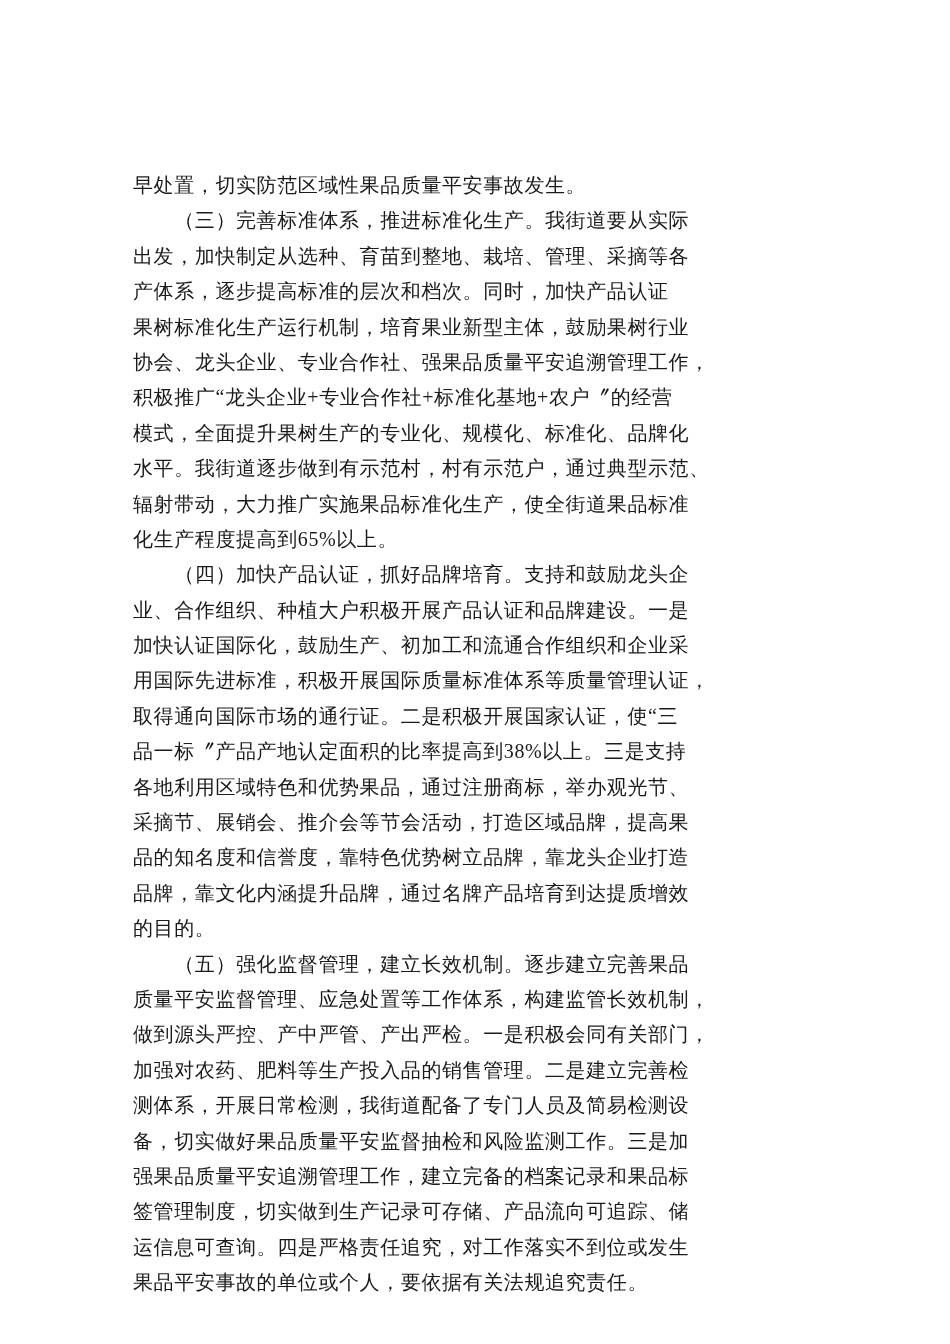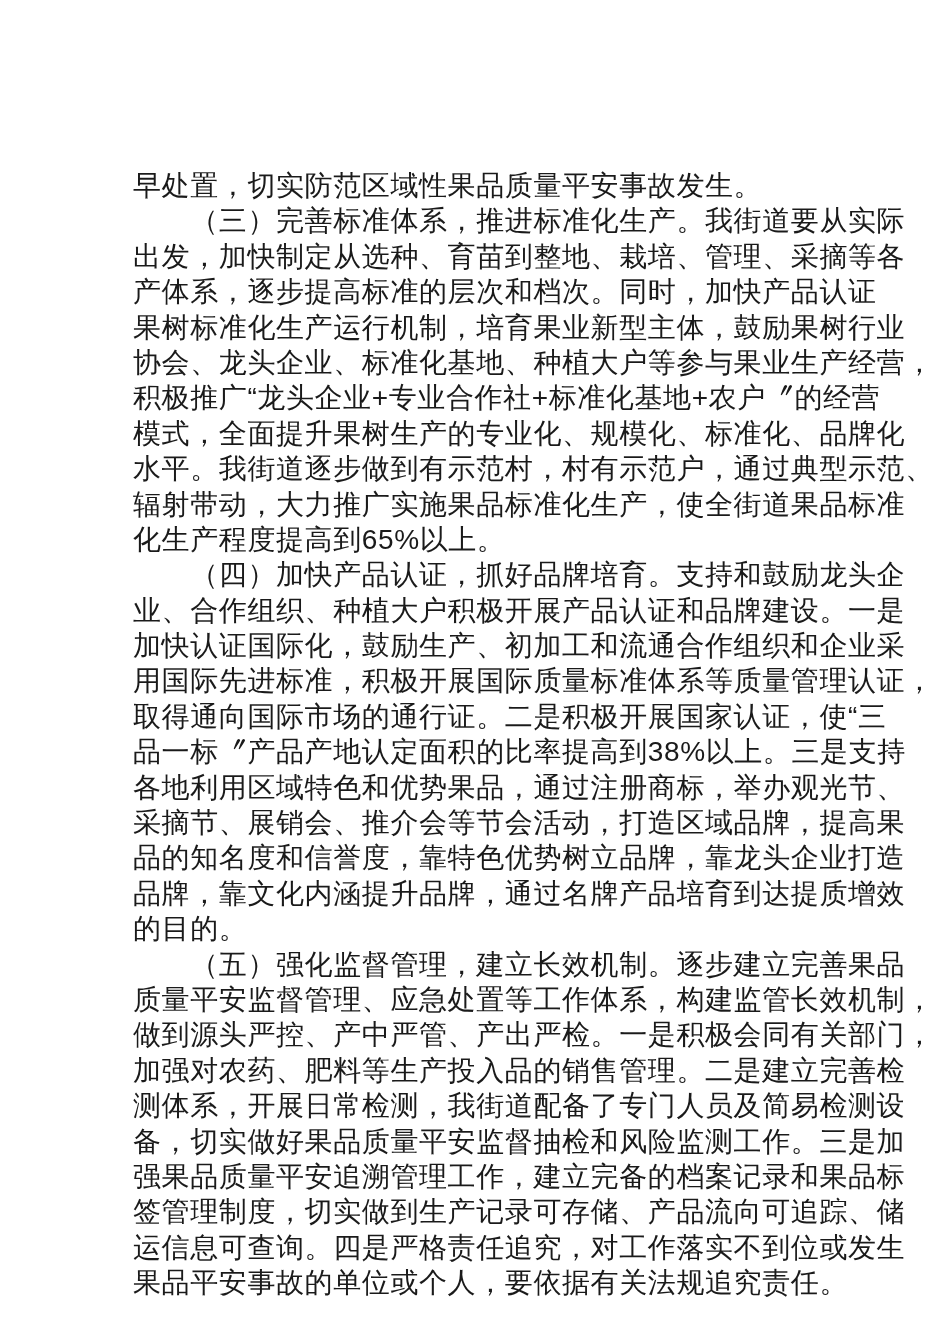--- a/index.html
+++ b/index.html
@@ -2,38 +2,38 @@
 <html><head>
 <meta charset="utf-8">
 <style>
   html, body { margin: 0; padding: 0; background: #ffffff; }
   body { width: 950px; height: 1344px; position: relative; overflow: hidden; }
   .page {
     position: absolute;
     left: 133px;
     top: 168px;
     width: 700px;
-    font-family: Liberation Sans, sans-serif;
-    font-size: 28px;
+    font-family: Liberation Serif, serif;
+    font-size: 20px;
     line-height: 35.4px;
     color: #1a1a1a;
     letter-spacing: 0.6px;
   }
   .line { display: block; white-space: nowrap; height: 35.4px; }
 </style>
 </head>
 <body>
 
 <div class="page">
   <span class="line">早处置，切实防范区域性果品质量平安事故发生。</span>
   <span class="line">　　（三）完善标准体系，推进标准化生产。我街道要从实际</span>
   <span class="line">出发，加快制定从选种、育苗到整地、栽培、管理、采摘等各</span>
   <span class="line">产体系，逐步提高标准的层次和档次。同时，加快产品认证</span>
   <span class="line">果树标准化生产运行机制，培育果业新型主体，鼓励果树行业</span>
-  <span class="line">协会、龙头企业、标准化基地、种植大户等参与果业生产经营，</span>
+  <span class="line">协会、龙头企业、专业合作社、强果品质量平安追溯管理工作，</span>
   <span class="line">积极推广“龙头企业+专业合作社+标准化基地+农户〞的经营</span>
   <span class="line">模式，全面提升果树生产的专业化、规模化、标准化、品牌化</span>
   <span class="line">水平。我街道逐步做到有示范村，村有示范户，通过典型示范、</span>
   <span class="line">辐射带动，大力推广实施果品标准化生产，使全街道果品标准</span>
   <span class="line">化生产程度提高到65%以上。</span>
   <span class="line">　　（四）加快产品认证，抓好品牌培育。支持和鼓励龙头企</span>
   <span class="line">业、合作组织、种植大户积极开展产品认证和品牌建设。一是</span>
   <span class="line">加快认证国际化，鼓励生产、初加工和流通合作组织和企业采</span>
   <span class="line">用国际先进标准，积极开展国际质量标准体系等质量管理认证，</span>
   <span class="line">取得通向国际市场的通行证。二是积极开展国家认证，使“三</span>

